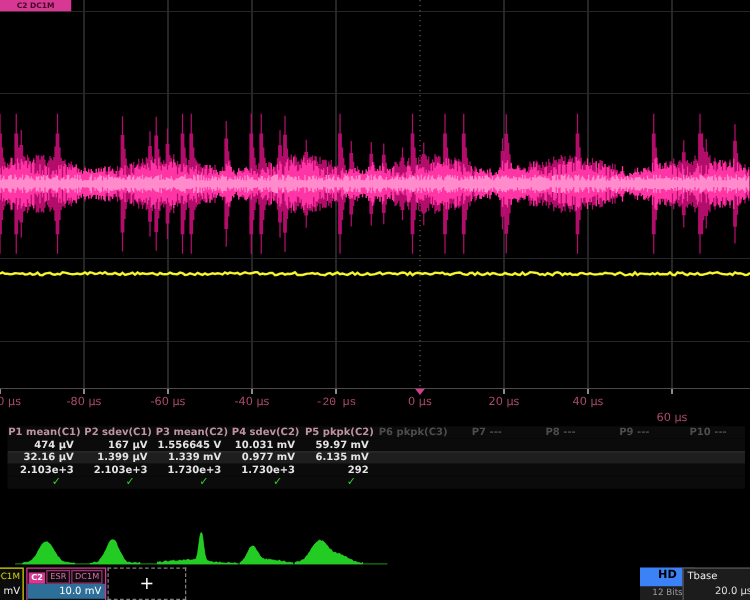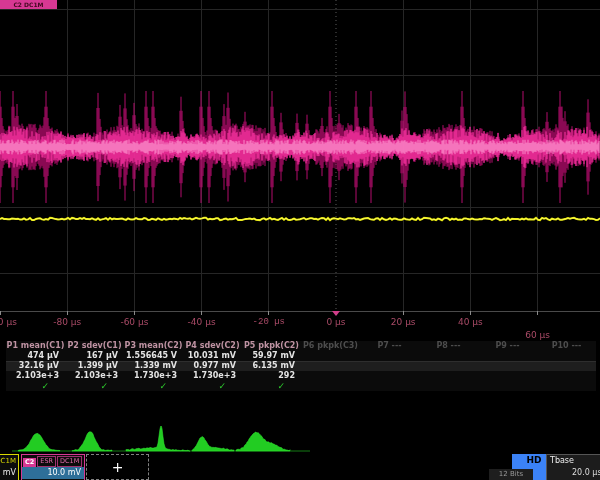--- a/index.html
+++ b/index.html
@@ -32,21 +32,21 @@
   .c2box{left:21px;width:62px;border:1px solid #d63893;}
   .c2r1{display:flex;gap:1px;align-items:flex-end;height:12px;padding-left:1px;}
   .chip{font-size:6.5px;line-height:9px;padding:0 2px;white-space:nowrap;}
   .chip.solid{background:#d63893;color:#fff;font-weight:bold;}
   .chip.outl{border:1px solid #a03070;color:#e06aaa;}
   .c2sc{background:#2e6f99;color:#fff;height:12px;line-height:12px;text-align:right;padding-right:3px;}
   .addbox{left:86px;top:454px;width:61px;height:24px;border:1px dashed #808080;
           color:#fff;font-size:14px;line-height:24px;text-align:center;background:#000;}
   .hdbadge{left:512px;top:454px;width:44px;height:28px;background:#3b82f6;color:#000;
            font-size:9px;font-weight:bold;text-align:center;line-height:13px;}
-  .hdbits{left:489px;top:469px;width:44px;height:11px;background:#1e1e1e;color:#9a9a9a;
+  .hdbits{left:512px;top:469px;width:44px;height:11px;background:#1e1e1e;color:#9a9a9a;
           font-size:7px;text-align:center;line-height:11px;}
   .tbase{left:546px;top:454px;width:90px;height:25px;background:#1c1c1c;border:1px solid #555;}
   .tbl1{color:#eee;font-size:8px;height:12px;line-height:12px;padding-left:3px;}
   .tbl2{color:#ddd;font-size:8px;height:12px;line-height:12px;padding-left:25px;}
 </style>
 </head>
 <body>
 
 <div class="screen">
 

